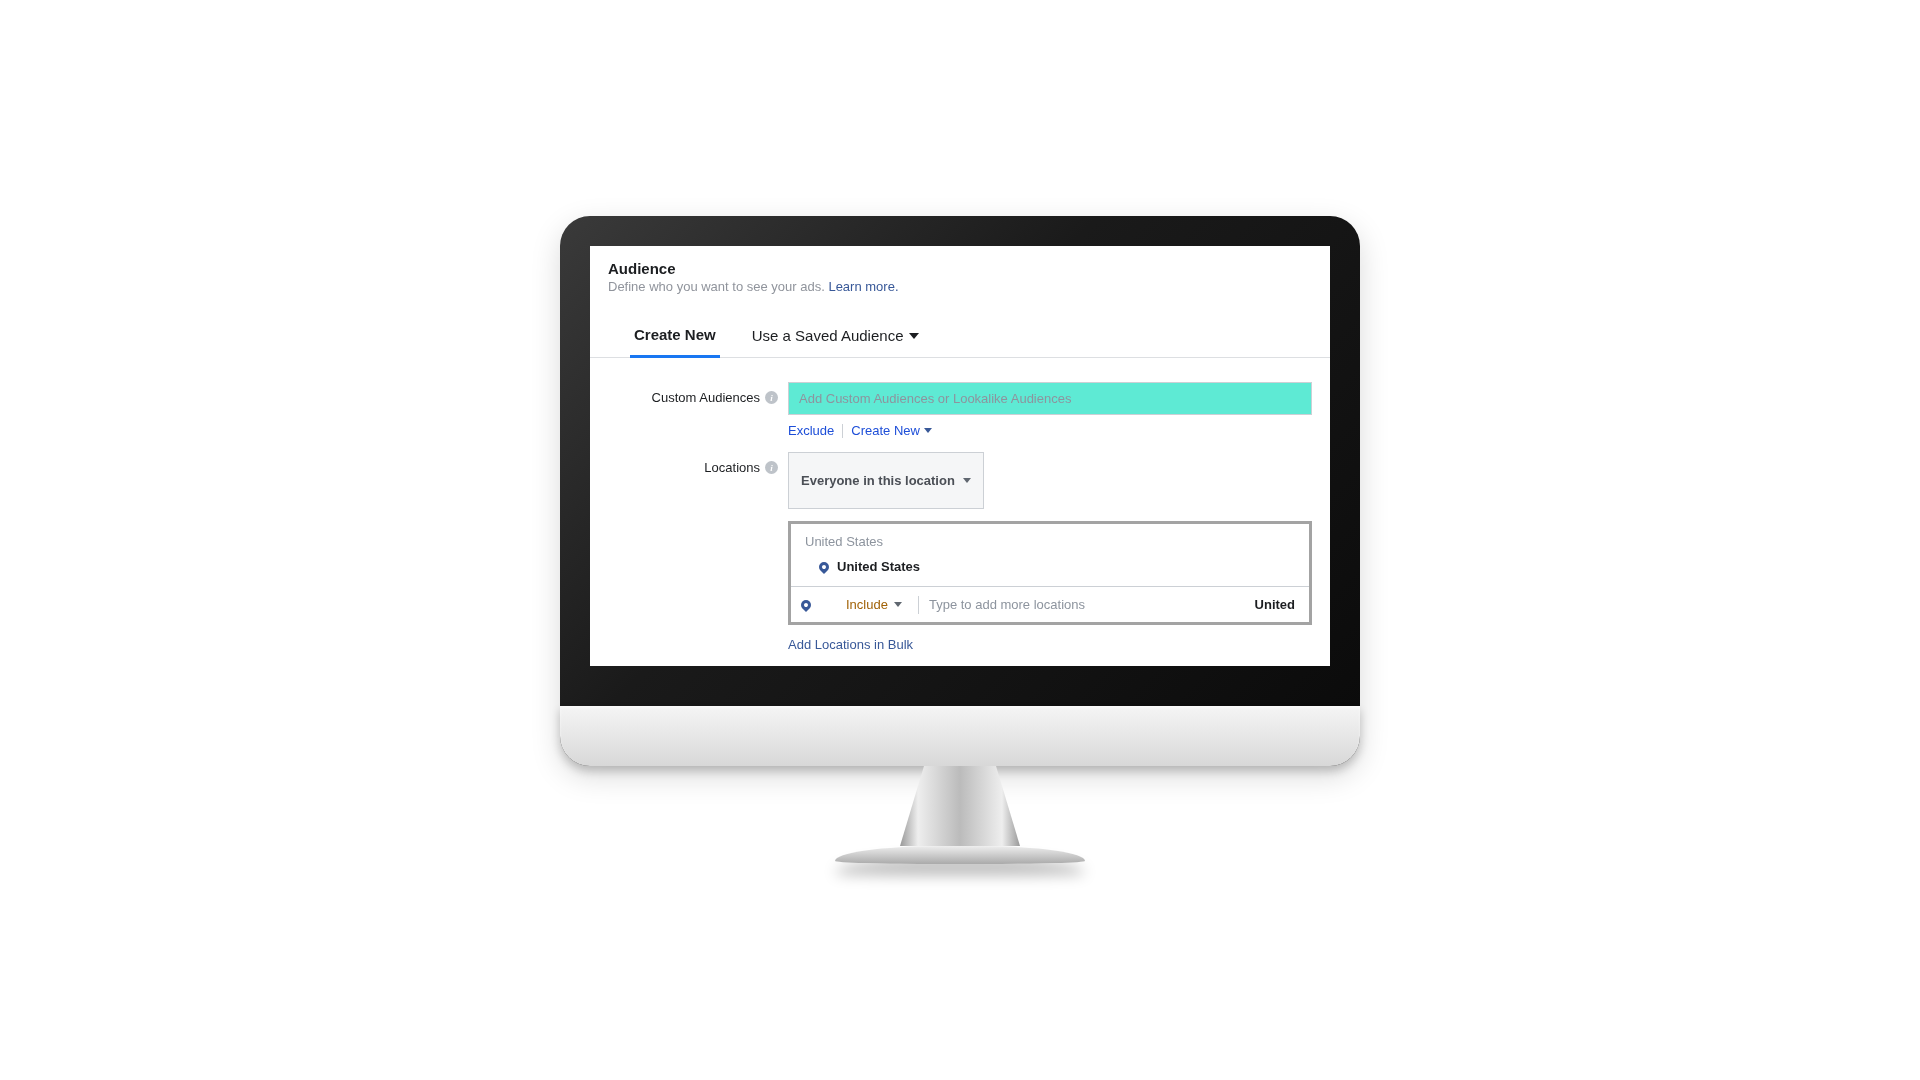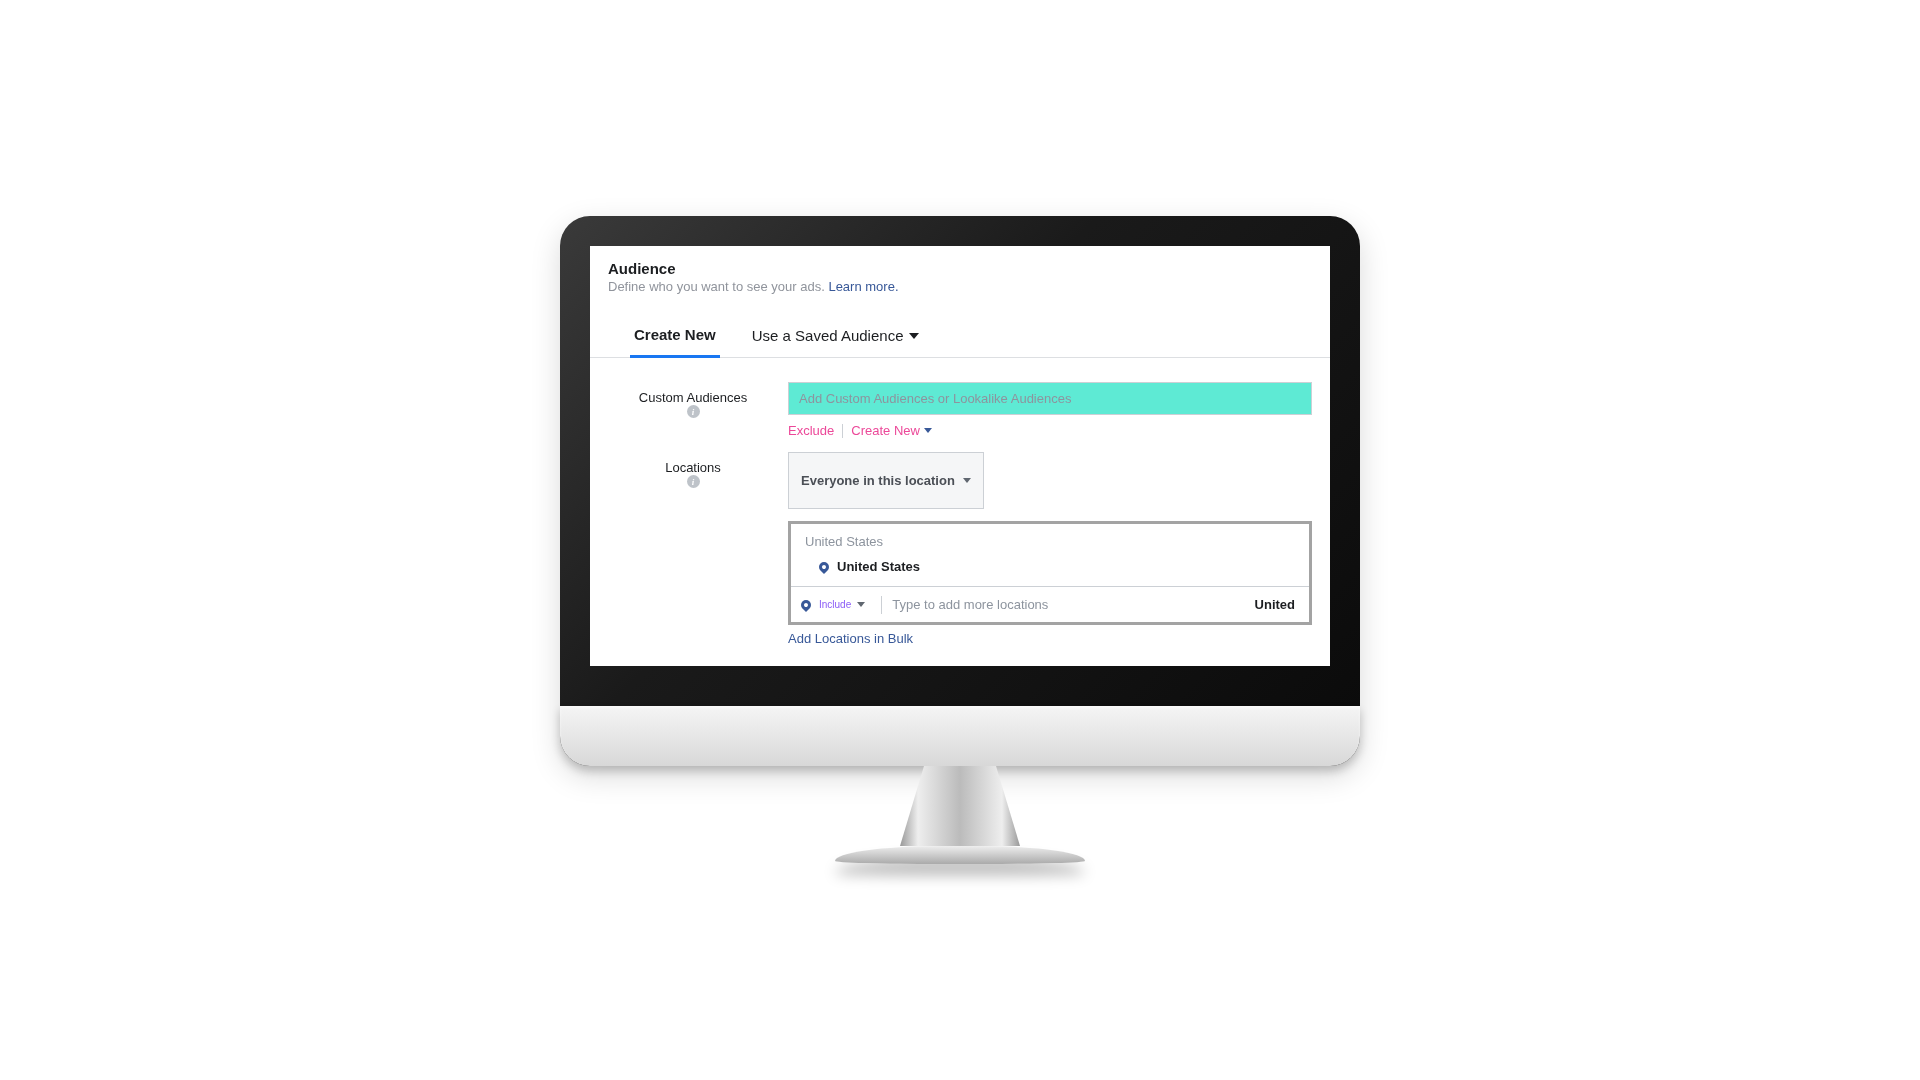--- a/index.html
+++ b/index.html
@@ -130,21 +130,21 @@
   .row-label {
     width: 180px;
     text-align: right;
     padding-right: 10px;
     font-size: 13px;
     color: #1c1e21;
     padding-top: 8px;
     display: flex;
     justify-content: flex-end;
     align-items: center;
-    flex-direction: column;
+    gap: 5px;
   }
   .info-icon {
     display: inline-flex;
     width: 13px; height: 13px;
     border-radius: 50%;
     background: #bec3c9;
     color: #fff;
     font-size: 9px;
     font-weight: 700;
     align-items: center;
@@ -160,21 +160,21 @@
     border: 1px solid #ccd0d5;
     padding: 8px 10px;
     font-size: 13px;
     color: #1c1e21;
     background: #5eead4;
   }
   .text-input::placeholder { color: #8d949e; }
   .link-row {
     margin-top: 8px;
     font-size: 13px;
-    color: #ec4899;
+    color: #1d4ed8;
     display: flex;
     align-items: center;
     gap: 8px;
   }
   .link-row .divider {
     width: 1px; height: 14px; background: #ccd0d5;
   }
   .link-item { cursor: pointer; display: inline-flex; align-items: center; gap: 4px; }
   .dropdown-btn {
     display: inline-flex;
@@ -226,44 +226,45 @@
     border-top: 1px solid #ccd0d5;
     display: flex;
     align-items: center;
     padding: 6px 10px;
     gap: 8px;
   }
   .include-dd {
     display: flex;
     align-items: center;
     gap: 6px;
-    font-size: 10px;
-    color: #8b5cf6;
+    font-size: 13px;
+    color: #a16207;
     cursor: pointer;
     padding-right: 8px;
+    margin-left: 27px;
   }
   .vline { width:1px; height:18px; background:#ccd0d5; }
   .loc-input {
     flex: 1;
     border: none;
     outline: none;
     font-size: 13px;
     padding: 4px 2px;
     color: #1c1e21;
   }
   .loc-input::placeholder { color: #8d949e; }
   .browse {
     font-size: 13px;
     font-weight: 700;
     color: #1c1e21;
     cursor: pointer;
     padding: 2px 4px;
   }
   .bulk-link {
-    margin-top: 6px;
+    margin-top: 12px;
     font-size: 13px;
     color: #385898;
     cursor: pointer;
   }
 </style>
 </head>
 <body>
 
 <div class="device-wrap">
   <div class="monitor">

